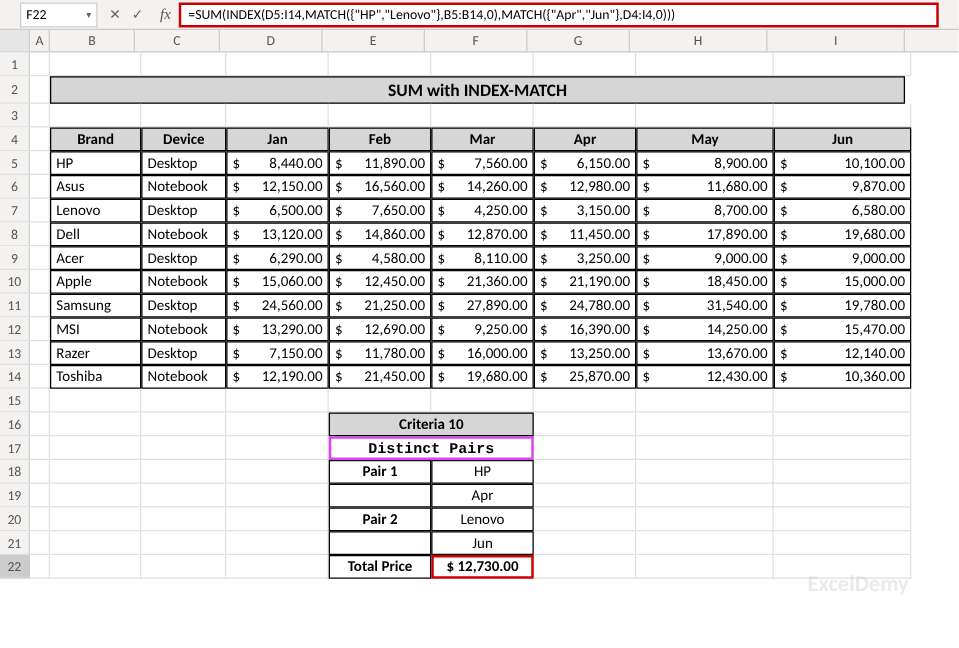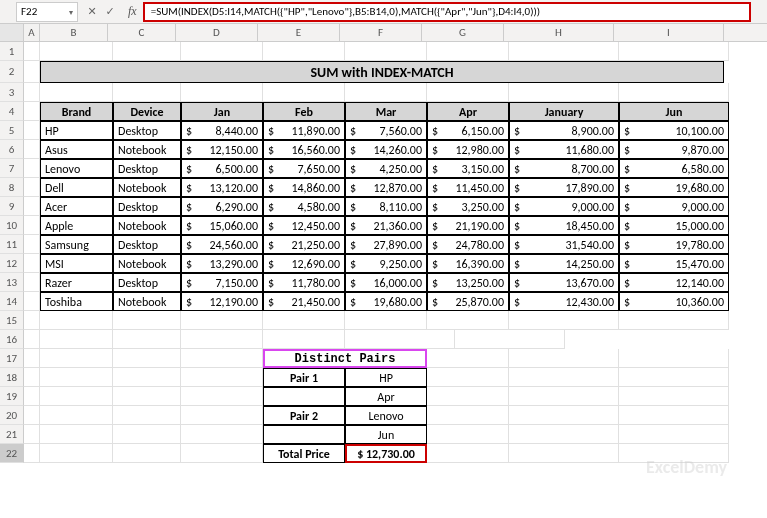--- a/index.html
+++ b/index.html
@@ -112,21 +112,21 @@
       </div>
       <div class="row ">
         <div class="rowh">4</div>
         <div class="cell A "></div>
         <div class="cell B hdr">Brand</div>
         <div class="cell C hdr">Device</div>
         <div class="cell D hdr">Jan</div>
         <div class="cell E hdr">Feb</div>
         <div class="cell F hdr">Mar</div>
         <div class="cell G hdr">Apr</div>
-        <div class="cell H hdr">January</div>
+        <div class="cell H hdr">May</div>
         <div class="cell I hdr">Jun</div>
       </div>
       <div class="row ">
         <div class="rowh">5</div>
         <div class="cell A "></div>
         <div class="cell B tb">HP</div>
         <div class="cell C tb">Desktop</div>
         <div class="cell D tb money">
           <span class="cur">$</span>
           <span>8,440.00</span>
@@ -433,20 +433,21 @@
         <div class="cell G "></div>
         <div class="cell H "></div>
         <div class="cell I "></div>
       </div>
       <div class="row">
         <div class="rowh">16</div>
         <div class="cell A "></div>
         <div class="cell B "></div>
         <div class="cell C "></div>
         <div class="cell D "></div>
+        <div class="cell crit-title" style="width: 164px;">Criteria 10</div>
         <div class="cell G "></div>
         <div class="cell H "></div>
         <div class="cell I "></div>
       </div>
       <div class="row">
         <div class="rowh">17</div>
         <div class="cell A "></div>
         <div class="cell B "></div>
         <div class="cell C "></div>
         <div class="cell D "></div>

